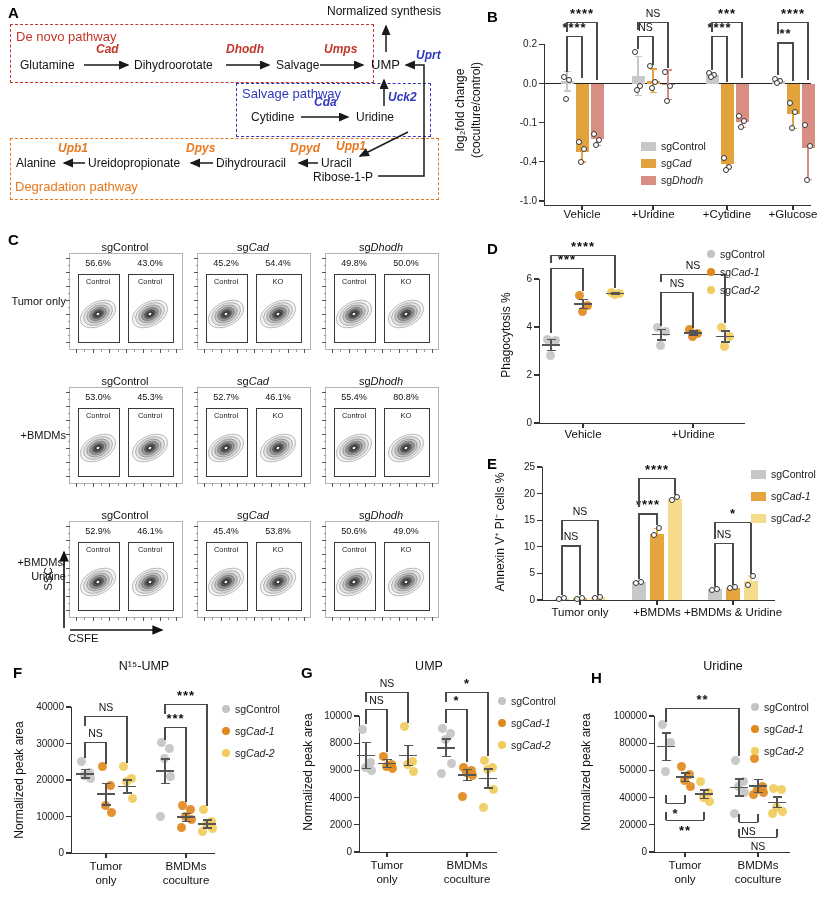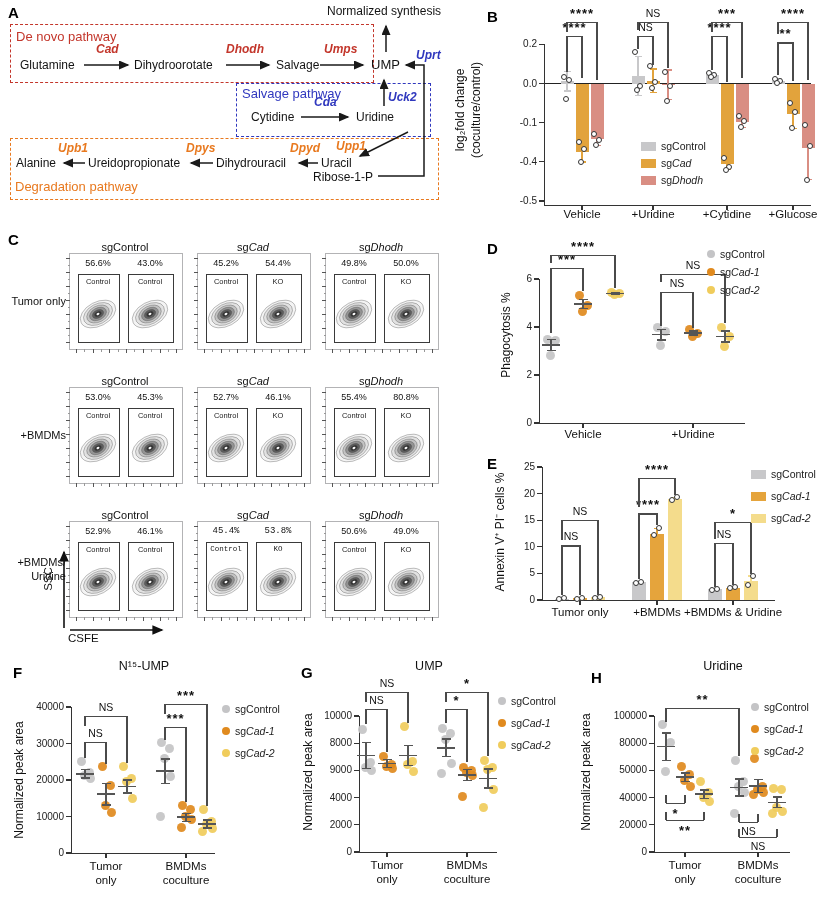--- a/index.html
+++ b/index.html
@@ -115,21 +115,21 @@
   <div style="position: absolute; left: 99px; top: 39.3817px; width: 1.2px; height: 160.618px; background: rgb(51, 51, 51);"></div>
       <div style="position: absolute; left: 94px; top: 38.7817px; width: 5px; height: 1.2px; background: rgb(51, 51, 51);"></div>
       <div class="ticklab" style="position: absolute; left: 52px; top: 33.3817px; width: 40px; text-align: right;">0.2</div>
       <div style="position: absolute; left: 94px; top: 77.9569px; width: 5px; height: 1.2px; background: rgb(51, 51, 51);"></div>
       <div class="ticklab" style="position: absolute; left: 52px; top: 72.5569px; width: 40px; text-align: right;">0.0</div>
       <div style="position: absolute; left: 94px; top: 117.132px; width: 5px; height: 1.2px; background: rgb(51, 51, 51);"></div>
       <div class="ticklab" style="position: absolute; left: 52px; top: 111.732px; width: 40px; text-align: right;">-0.1</div>
       <div style="position: absolute; left: 94px; top: 156.307px; width: 5px; height: 1.2px; background: rgb(51, 51, 51);"></div>
       <div class="ticklab" style="position: absolute; left: 52px; top: 150.907px; width: 40px; text-align: right;">-0.4</div>
       <div style="position: absolute; left: 94px; top: 195.482px; width: 5px; height: 1.2px; background: rgb(51, 51, 51);"></div>
-      <div class="ticklab" style="position: absolute; left: 52px; top: 190.082px; width: 40px; text-align: right;">-0.5</div>
+      <div class="ticklab" style="position: absolute; left: 52px; top: 190.082px; width: 40px; text-align: right;">-1.0</div>
       <div style="position: absolute; left: 99px; top: 200px; width: 267px; height: 1.2px; background: rgb(51, 51, 51);"></div>
       <div style="position: absolute; left: 136.4px; top: 201.2px; width: 1.2px; height: 4px; background: rgb(51, 51, 51);"></div>
       <div style="position: absolute; left: 207.4px; top: 201.2px; width: 1.2px; height: 4px; background: rgb(51, 51, 51);"></div>
       <div style="position: absolute; left: 281.4px; top: 201.2px; width: 1.2px; height: 4px; background: rgb(51, 51, 51);"></div>
       <div style="position: absolute; left: 347.4px; top: 201.2px; width: 1.2px; height: 4px; background: rgb(51, 51, 51);"></div>
       <div style="position: absolute; left: 100px; top: 78.0569px; width: 266px; height: 1px; background: rgb(34, 34, 34);"></div>
       <div class="cat" style="position: absolute; left: 77px; top: 203px; width: 120px;">Vehicle</div>
       <div class="cat" style="position: absolute; left: 148px; top: 203px; width: 120px;">+Uridine</div>
       <div class="cat" style="position: absolute; left: 222px; top: 203px; width: 120px;">+Cytidine</div>
       <div class="cat" style="position: absolute; left: 288px; top: 203px; width: 120px;">+Glucose</div>
@@ -646,21 +646,21 @@
           <ellipse cx="23" cy="19" rx="19" ry="12" transform="rotate(-28 23 19)" fill="rgba(40,40,40,0.05)" stroke="rgba(60,60,60,0.5)" stroke-width="0.6"></ellipse>
           <ellipse cx="23" cy="19" rx="15.5" ry="10" transform="rotate(-28 23 19)" fill="rgba(40,40,40,0.09)" stroke="rgba(60,60,60,0.5)" stroke-width="0.6"></ellipse>
           <ellipse cx="23" cy="19" rx="12" ry="8" transform="rotate(-28 23 19)" fill="rgba(40,40,40,0.17)" stroke="rgba(60,60,60,0.5)" stroke-width="0.6"></ellipse>
           <ellipse cx="23" cy="19" rx="9" ry="6" transform="rotate(-28 23 19)" fill="rgba(40,40,40,0.3)" stroke="rgba(60,60,60,0.5)" stroke-width="0.6"></ellipse>
           <ellipse cx="23" cy="19" rx="6" ry="4" transform="rotate(-28 23 19)" fill="rgba(40,40,40,0.5)" stroke="rgba(60,60,60,0.5)" stroke-width="0.6"></ellipse>
           <ellipse cx="23" cy="19" rx="3.5" ry="2.2" transform="rotate(-28 23 19)" fill="rgba(40,40,40,0.75)" stroke="rgba(60,60,60,0.5)" stroke-width="0.6"></ellipse>
           <ellipse cx="23" cy="19" rx="1.6" ry="1" transform="rotate(-28 23 19)" fill="#fff"></ellipse>
         </svg>
       </div>
       <div class="ftitle" style="position: absolute; left: 187px; top: 281px; width: 112px;"><div class="inl" style="position: static;">sg</div><div class="inl it" style="position: static;">Cad</div></div>
-      <div class="fplot" style="position: absolute; left: 187px; top: 293px; width: 112px; height: 95px; font-family: Liberation Mono, monospace;">
+      <div class="fplot" style="position: absolute; left: 187px; top: 293px; width: 112px; height: 95px;">
         <div style="position: absolute; left: -4px; top: 4px; width: 4px; height: 1px; background: rgb(85, 85, 85);"></div>
         <div style="position: absolute; left: -2.5px; top: 11px; width: 2.5px; height: 1px; background: rgb(153, 153, 153);"></div>
         <div style="position: absolute; left: -4px; top: 18px; width: 4px; height: 1px; background: rgb(85, 85, 85);"></div>
         <div style="position: absolute; left: -2.5px; top: 25px; width: 2.5px; height: 1px; background: rgb(153, 153, 153);"></div>
         <div style="position: absolute; left: -4px; top: 32px; width: 4px; height: 1px; background: rgb(85, 85, 85);"></div>
         <div style="position: absolute; left: -2.5px; top: 39px; width: 2.5px; height: 1px; background: rgb(153, 153, 153);"></div>
         <div style="position: absolute; left: -4px; top: 46px; width: 4px; height: 1px; background: rgb(85, 85, 85);"></div>
         <div style="position: absolute; left: -2.5px; top: 53px; width: 2.5px; height: 1px; background: rgb(153, 153, 153);"></div>
         <div style="position: absolute; left: -4px; top: 60px; width: 4px; height: 1px; background: rgb(85, 85, 85);"></div>
         <div style="position: absolute; left: -2.5px; top: 67px; width: 2.5px; height: 1px; background: rgb(153, 153, 153);"></div>

